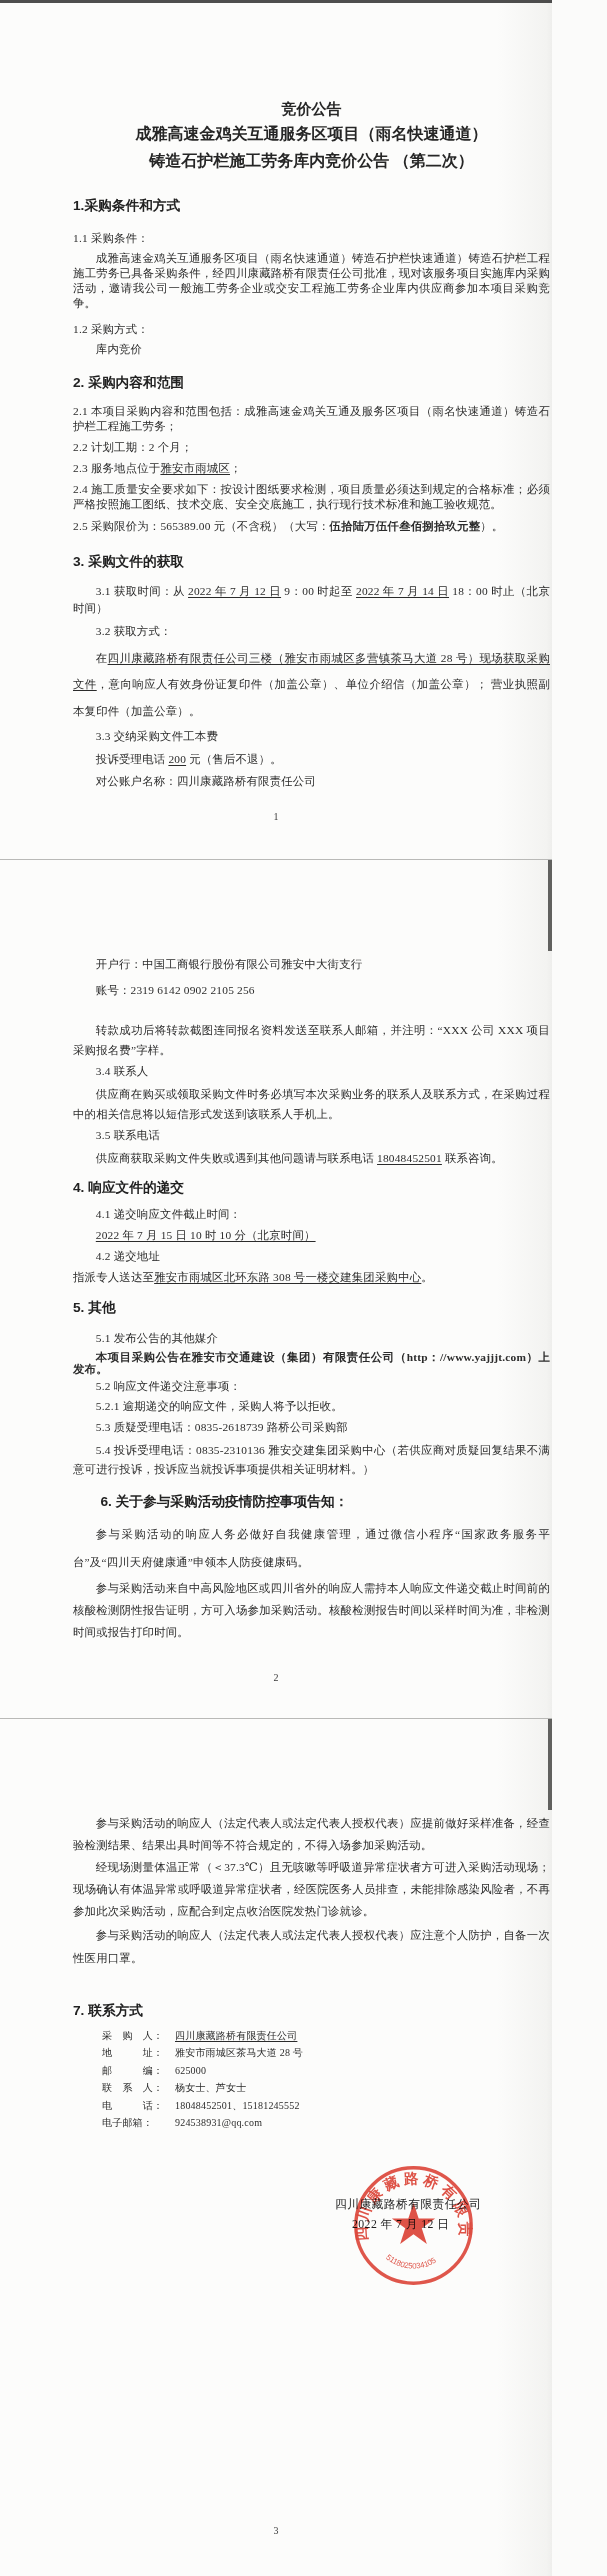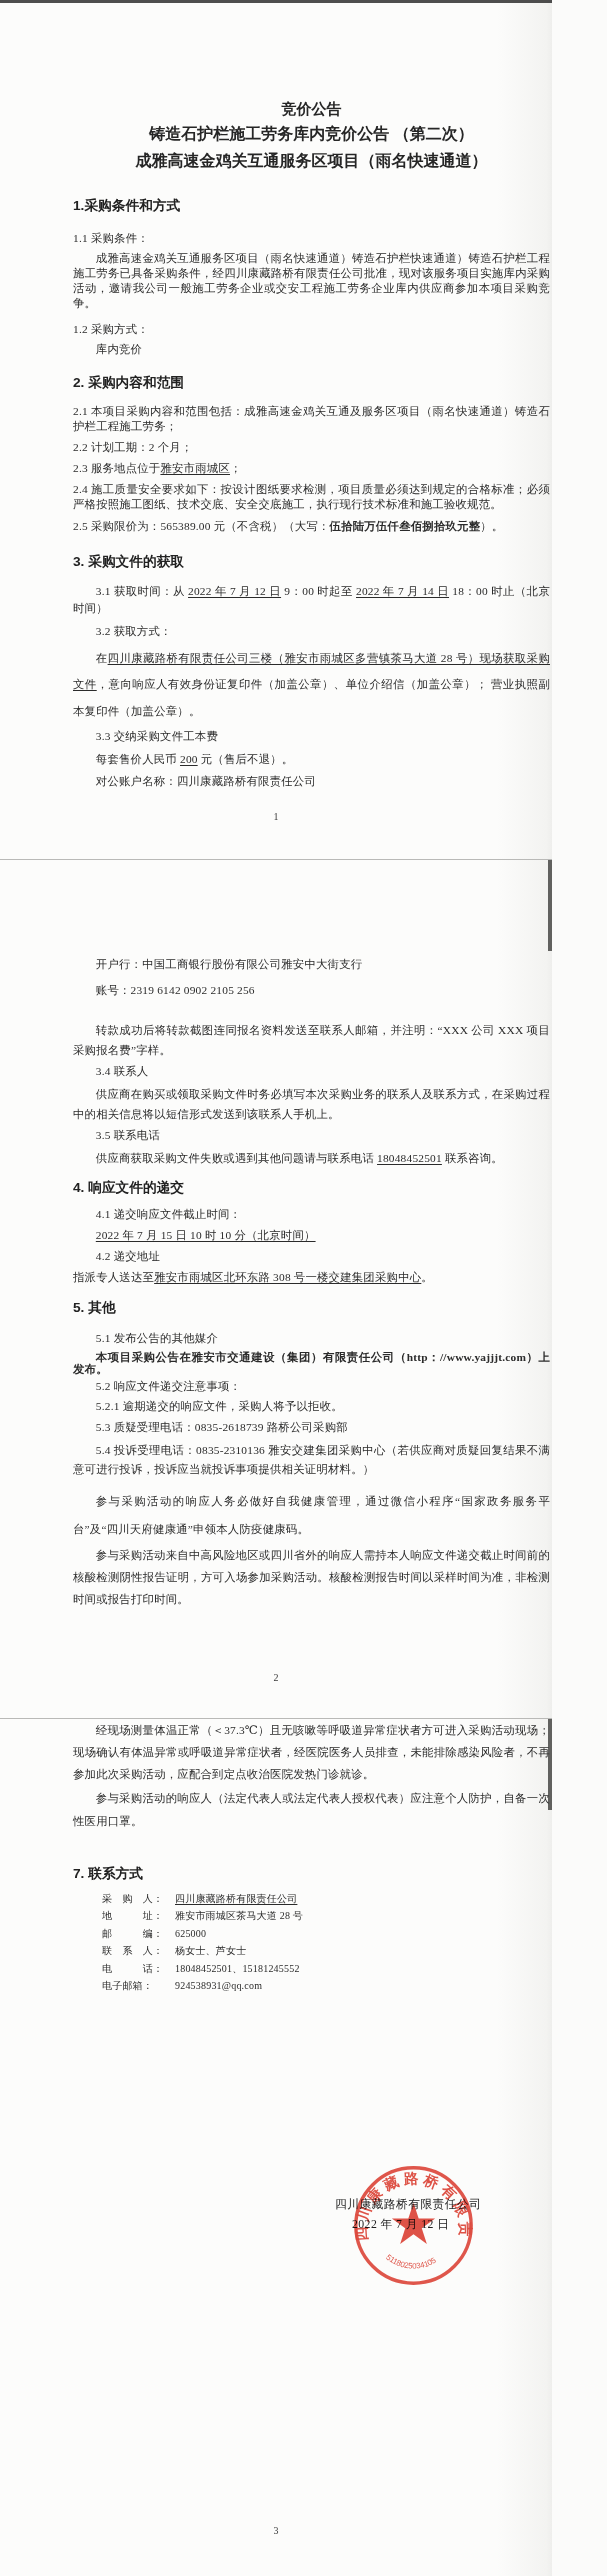--- a/index.html
+++ b/index.html
@@ -38,22 +38,22 @@
 </style>
 </head>
 <body>
 
 <div id="doc">
 
   <div class="page page1">
     <div class="scan-top-edge"></div>
     <div class="content">
       <div class="doc-title t-center" style="margin-top:97px;">竞价公告</div>
+      <div class="doc-title big t-center">成雅高速金鸡关互通服务区项目（雨名快速通道）</div>
       <div class="doc-title big t-center">铸造石护栏施工劳务库内竞价公告 （第二次）</div>
-      <div class="doc-title big t-center">成雅高速金鸡关互通服务区项目（雨名快速通道）</div>
 
       <div class="h-sec" style="margin-top:21px;">1.采购条件和方式</div>
 
       <p style="margin-top:15px;">1.1 采购条件：</p>
       <p class="ind lh195" style="margin-top:5.3px;">成雅高速金鸡关互通服务区项目（雨名快速通道）铸造石护栏快速通道）铸造石护栏工程施工劳务已具备采购条件，经四川康藏路桥有限责任公司批准，现对该服务项目实施库内采购活动，邀请我公司一般施工劳务企业或交安工程施工劳务企业库内供应商参加本项目采购竞争。</p>
 
       <p style="margin-top:10.6px;">1.2 采购方式：</p>
       <p class="ind" style="margin-top:5.3px;">库内竞价</p>
 
       <div class="h-sec" style="margin-top:15px;">2. 采购内容和范围</div>
@@ -65,21 +65,21 @@
       <p style="margin-top:7.6px;"><span>2.5 采购限价为：565389.00 元（不含税）（大写：</span><span class="b">伍拾陆万伍仟叁佰捌拾玖元整</span><span>）。</span></p>
 
       <div class="h-sec" style="margin-top:16.7px;">3. 采购文件的获取</div>
 
       <p class="ind lh23" style="margin-top:10.6px;"><span>3.1 获取时间：从 </span><span class="u">2022 年 7 月 12 日</span><span> 9：00 时起至 </span><span class="u">2022 年 7 月 14 日</span><span> 18：00 时止（北京时间）</span></p>
 
       <p class="ind" style="margin-top:6px;">3.2 获取方式：</p>
       <p class="ind lh35" style="margin-top:6px;"><span>在</span><span class="u">四川康藏路桥有限责任公司三楼（雅安市雨城区多营镇茶马大道 28 号）现场获取采购文件</span><span>，意向响应人有效身份证复印件（加盖公章）、单位介绍信（加盖公章）； 营业执照副本复印件（加盖公章）。</span></p>
 
       <p class="ind" style="margin-top:4.6px;">3.3 交纳采购文件工本费</p>
-      <p class="ind" style="margin-top:7.6px;"><span>每套售价人民币 </span><span class="u">200</span><span> 元（售后不退）。</span></p>
+      <p class="ind" style="margin-top:7.6px;"><span>投诉受理电话 </span><span class="u">200</span><span> 元（售后不退）。</span></p>
       <p class="ind" style="margin-top:7.6px;">对公账户名称：四川康藏路桥有限责任公司</p>
     </div>
     <div class="page-no" style="top:811px;">1</div>
   </div>
 
   <div class="page page2">
     <div class="edge-sliver" style="top:0;"></div>
     <div class="content">
       <p class="ind" style="margin-top:97px;">开户行：中国工商银行股份有限公司雅安中大街支行</p>
       <p class="ind" style="margin-top:10.6px;">账号：2319 6142 0902 2105 256</p>
@@ -98,29 +98,31 @@
       <p style="margin-top:6px;"><span>指派专人送达至</span><span class="u">雅安市雨城区北环东路 308 号一楼交建集团采购中心</span><span>。</span></p>
 
       <div class="h-sec" style="margin-top:12px;">5. 其他</div>
       <p class="ind" style="margin-top:13.7px;">5.1 发布公告的其他媒介</p>
       <p class="ind lh24" style="margin-top:4.6px;">本项目采购公告在雅安市交通建设（集团）有限责任公司（http：//www.yajjjt.com）上发布。</p>
       <p class="ind" style="margin-top:4.6px;">5.2 响应文件递交注意事项：</p>
       <p class="ind" style="margin-top:4.6px;">5.2.1 逾期递交的响应文件，采购人将予以拒收。</p>
       <p class="ind" style="margin-top:6px;">5.3 质疑受理电话：0835-2618739 路桥公司采购部</p>
       <p class="ind lh25" style="margin-top:6px;">5.4 投诉受理电话：0835-2310136 雅安交建集团采购中心（若供应商对质疑回复结果不满意可进行投诉，投诉应当就投诉事项提供相关证明材料。）</p>
 
+      <div class="h-sec" style="margin-top:12px;text-indent:2em;">6. 关于参与采购活动疫情防控事项告知：</div>
       <p class="ind lh37" style="margin-top:7.6px;">参与采购活动的响应人务必做好自我健康管理，通过微信小程序“国家政务服务平台”及“四川天府健康通”申领本人防疫健康码。</p>
       <p class="ind lh29" style="margin-top:1.5px;">参与采购活动来自中高风险地区或四川省外的响应人需持本人响应文件递交截止时间前的核酸检测阴性报告证明，方可入场参加采购活动。核酸检测报告时间以采样时间为准，非检测时间或报告打印时间。</p>
     </div>
     <div class="page-no" style="top:812px;">2</div>
   </div>
 
   <div class="page page3">
     <div class="edge-sliver" style="top:0;"></div>
     <div class="content">
+      <p class="ind lh29" style="margin-top:93px;">参与采购活动的响应人（法定代表人或法定代表人授权代表）应提前做好采样准备，经查验检测结果、结果出具时间等不符合规定的，不得入场参加采购活动。</p>
       <p class="ind lh29" style="margin-top:0;">经现场测量体温正常（＜37.3℃）且无咳嗽等呼吸道异常症状者方可进入采购活动现场；现场确认有体温异常或呼吸道异常症状者，经医院医务人员排查，未能排除感染风险者，不再参加此次采购活动，应配合到定点收治医院发热门诊就诊。</p>
       <p class="ind lh30" style="margin-top:1.5px;">参与采购活动的响应人（法定代表人或法定代表人授权代表）应注意个人防护，自备一次性医用口罩。</p>
 
       <div class="h-sec" style="margin-top:30px;">7. 联系方式</div>
 
       <div style="margin-top:6px;margin-left:29px;">
         <div class="contact-row">
           <span class="lbl">采　购　人：</span>
             <span class="val u">四川康藏路桥有限责任公司</span>
         </div>

